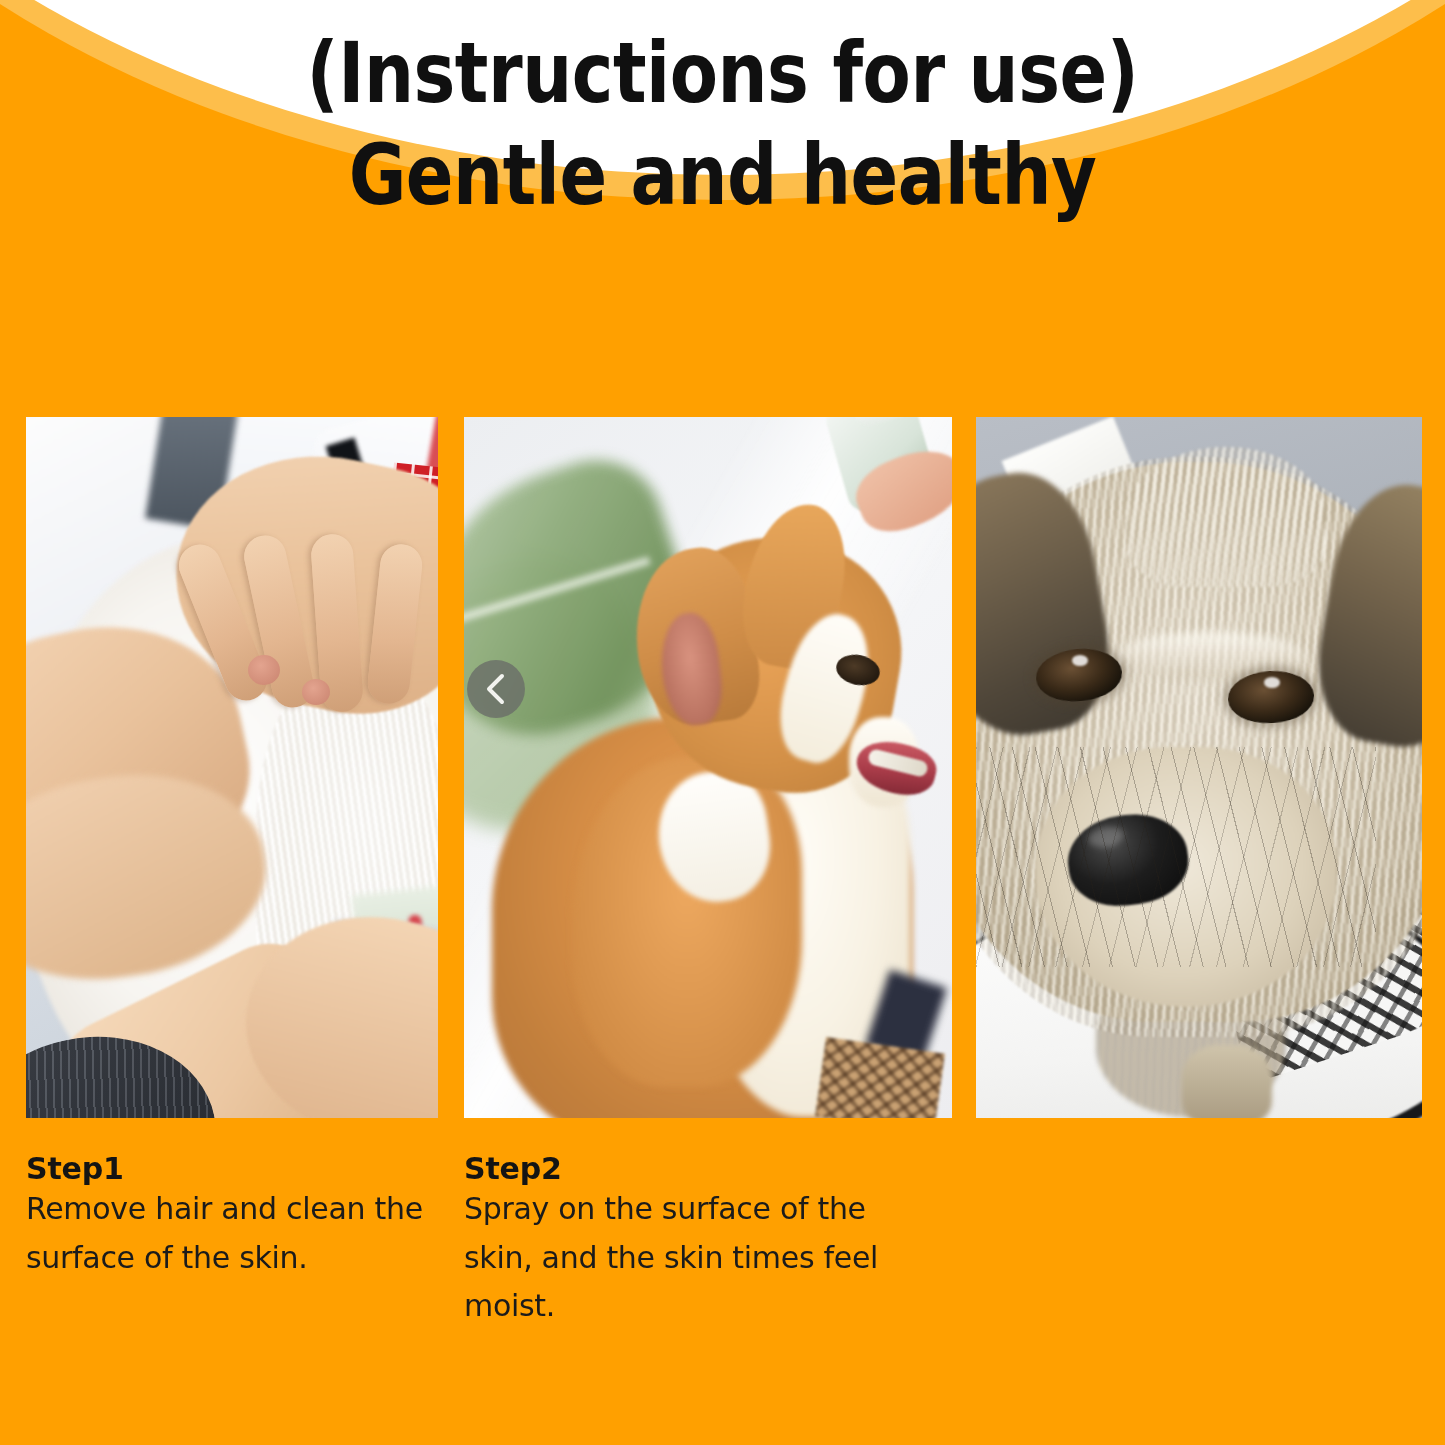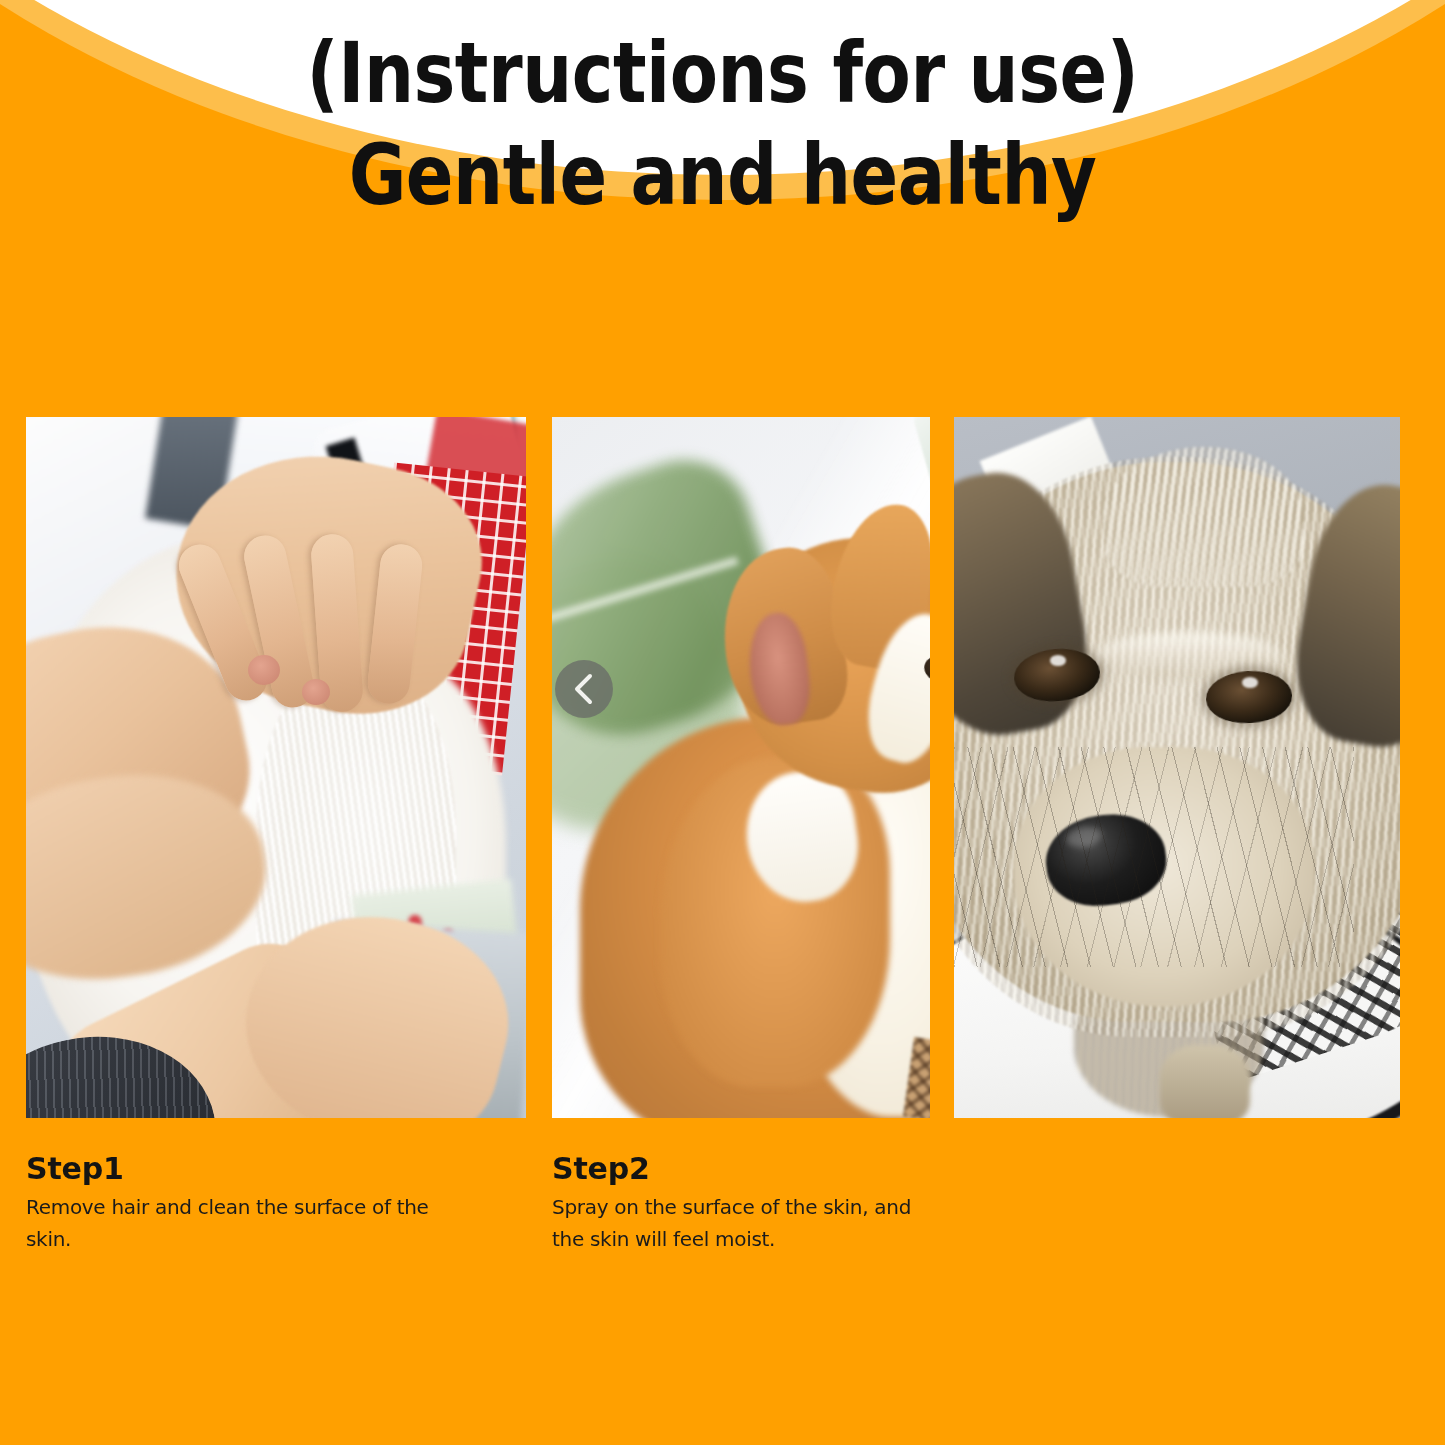--- a/index.html
+++ b/index.html
@@ -67,22 +67,22 @@
   
   #steps-row {
     position: absolute;
     left: 0; top: 417px;
     width: 1445px;
     height: 1028px;
     display: flex;
     align-items: flex-start;
   }
   .step-col { position: relative; height: 100%; }
-  .step-col.c1 { width: 500px; margin-left: 26px; }
-  .step-col.c2 { width: 378px; margin-left: 26px; }
+  .step-col.c1 { width: 412px; margin-left: 26px; }
+  .step-col.c2 { width: 488px; margin-left: 26px; }
   .step-col.c3 { width: 446px; margin-left: 24px; }
 
   .step-photo {
     position: relative;
     width: 100%;
     height: 701px;
     overflow: hidden;
     background: #d9dade;
   }
   .photo-layer { position: absolute; inset: 0; }
@@ -93,24 +93,24 @@
   }
   .step-label {
     font-family: "DejaVu Sans", sans-serif;
     font-weight: 700;
     font-size: 30px;
     color: #141414;
     letter-spacing: -0.2px;
     line-height: 1.1;
   }
   .step-text {
-    margin-top: 6px;
+    margin-top: 0;
     font-family: "DejaVu Sans", sans-serif;
     font-weight: 400;
-    font-size: 20px;
+    font-size: 30px;
     color: #1b1b1b;
     line-height: 1.62;
     letter-spacing: -0.3px;
     max-width: 430px;
   }
 
   
   #carousel-prev {
     position: absolute;
     left: 3px;
@@ -632,21 +632,21 @@
       <div class="p2-mat"></div>
 
       <div id="carousel-prev">
         <svg width="24" height="34" viewBox="0 0 24 34" aria-hidden="true">
           <polyline points="18,4 5,17 18,30" fill="none" stroke="#f2f3ef" stroke-width="4" stroke-linecap="round" stroke-linejoin="round"></polyline>
         </svg>
       </div>
     </div>
     <div class="step-caption">
       <div class="step-label">Step2</div>
-      <div class="step-text">Spray on the surface of the skin, and the skin will feel moist.</div>
+      <div class="step-text">Spray on the surface of the skin, and the skin times feel moist.</div>
     </div>
   </div>
 
   <div class="step-col c3">
     <div class="step-photo">
       <div class="photo-layer p3-bg"></div>
       <div class="p3-floor"></div>
       <div class="p3-tile-line1"></div>
       <div class="p3-tile-line2"></div>
       <div class="p3-paper"></div>

